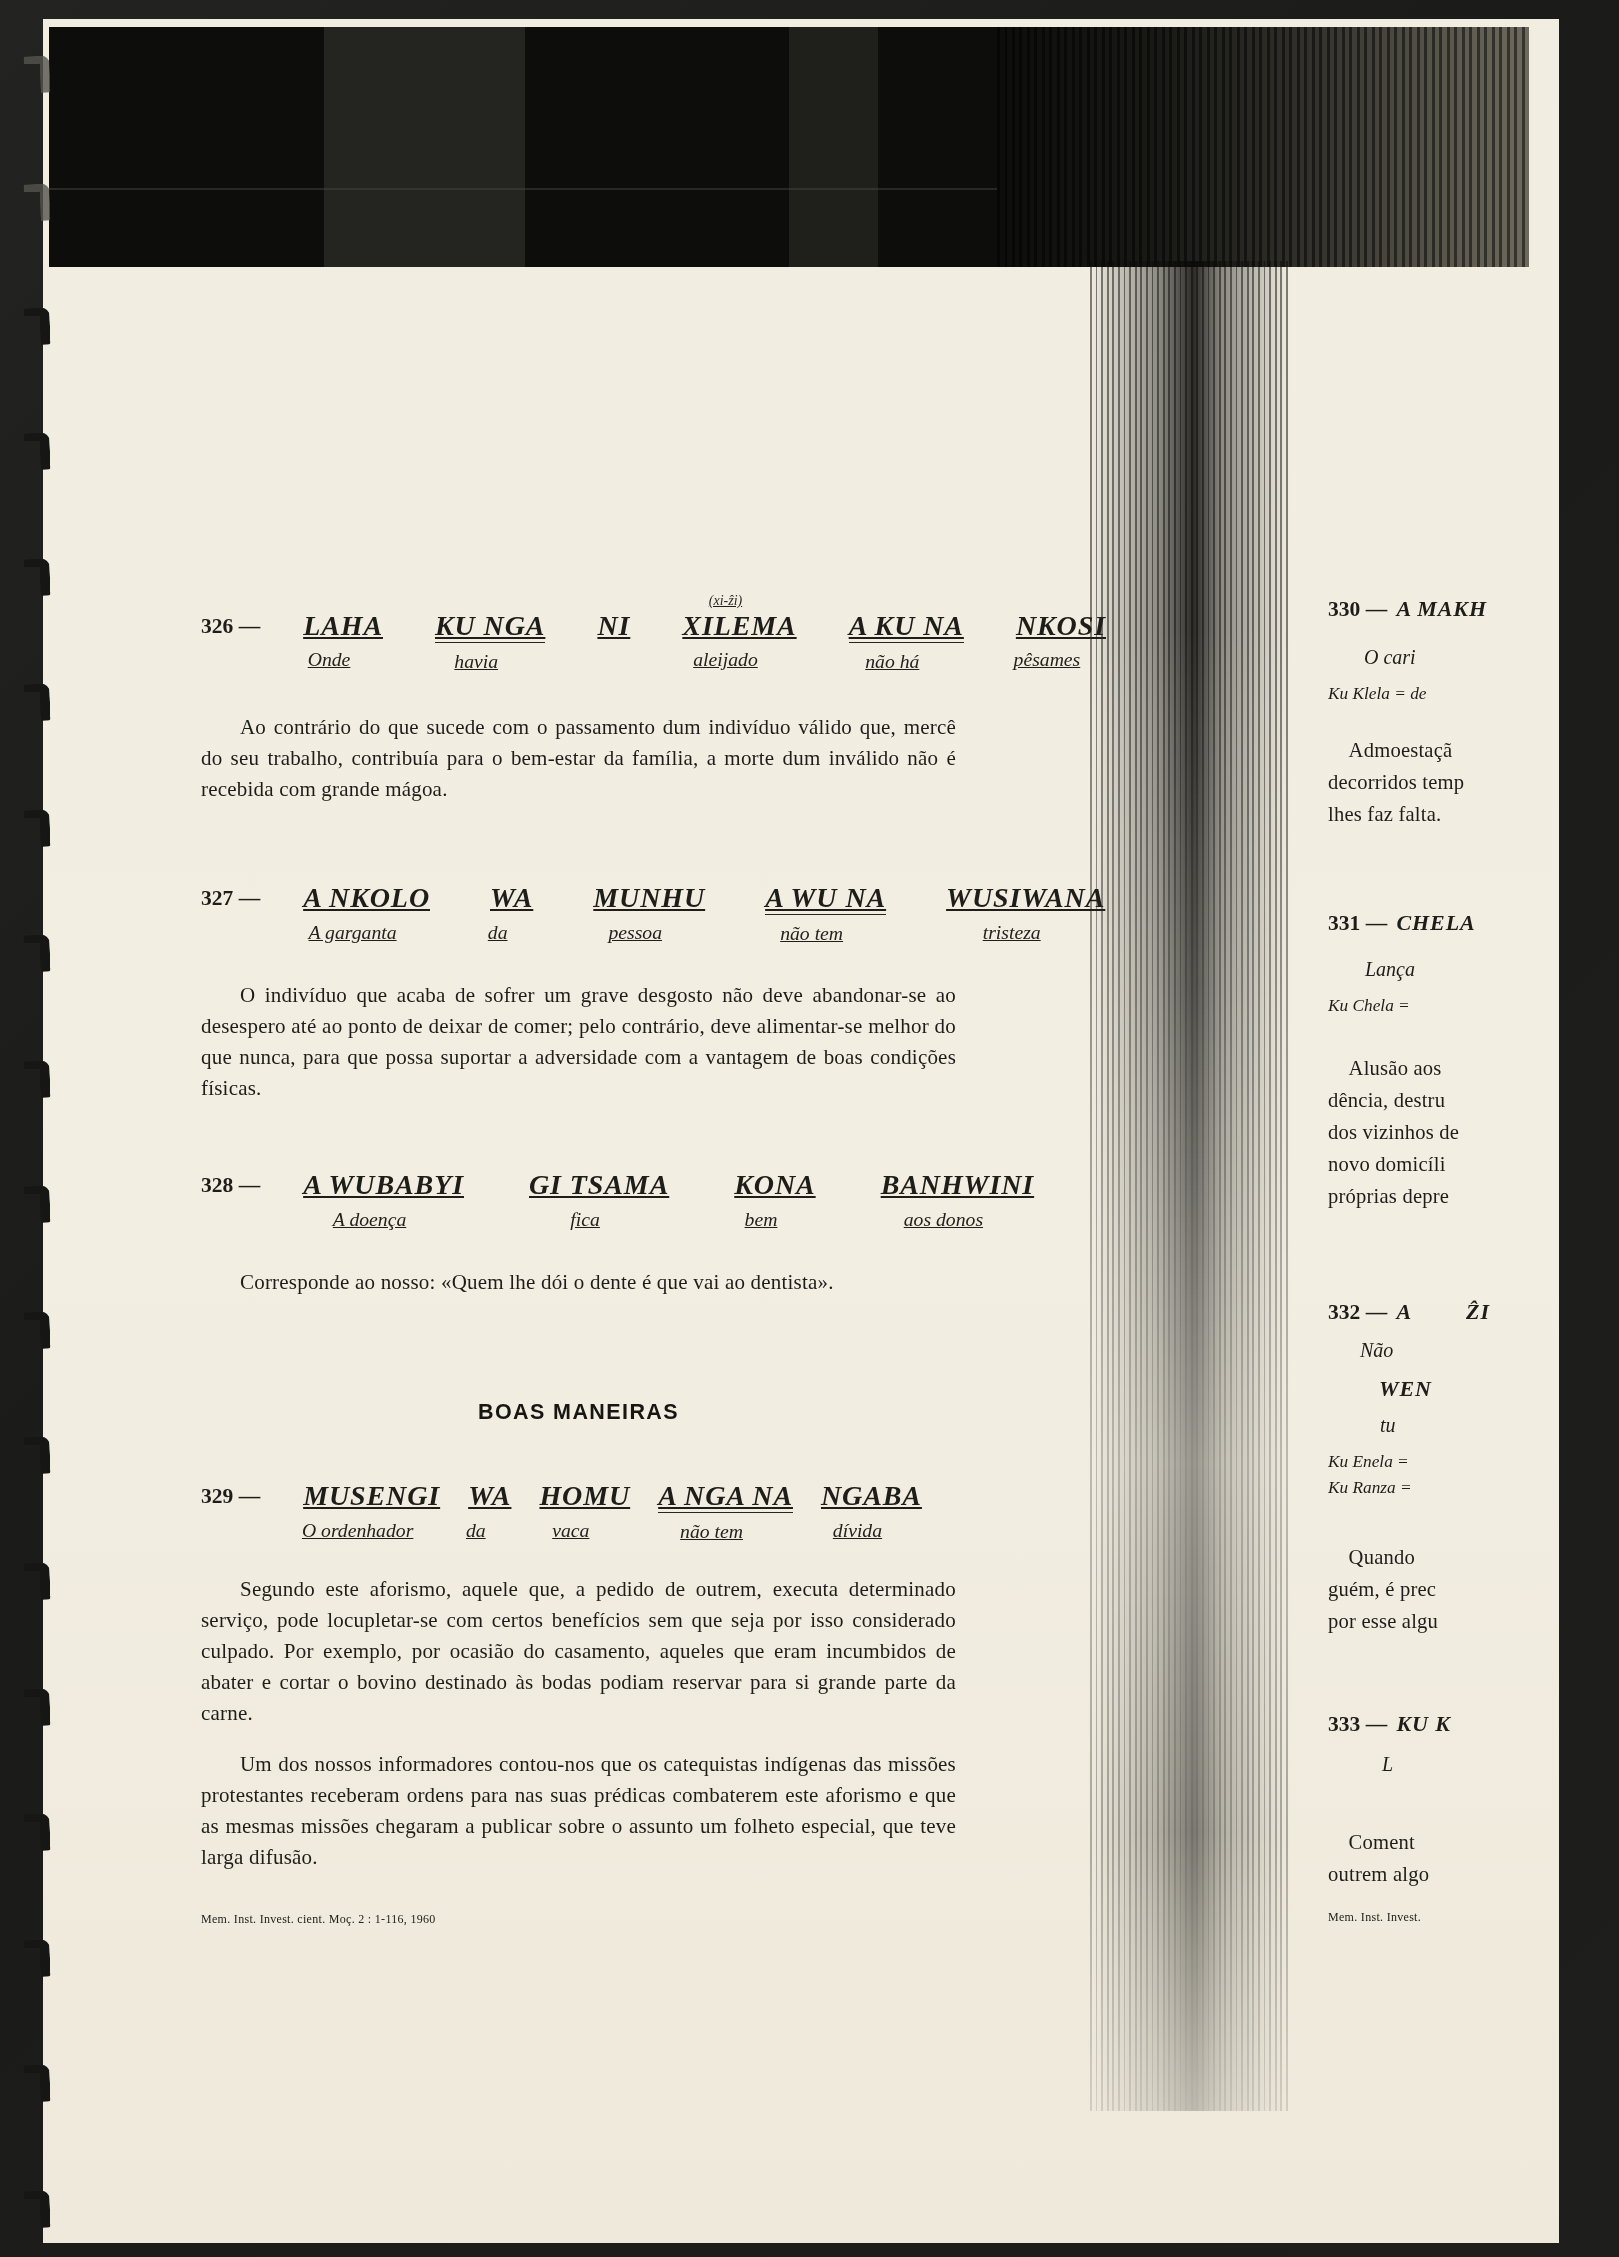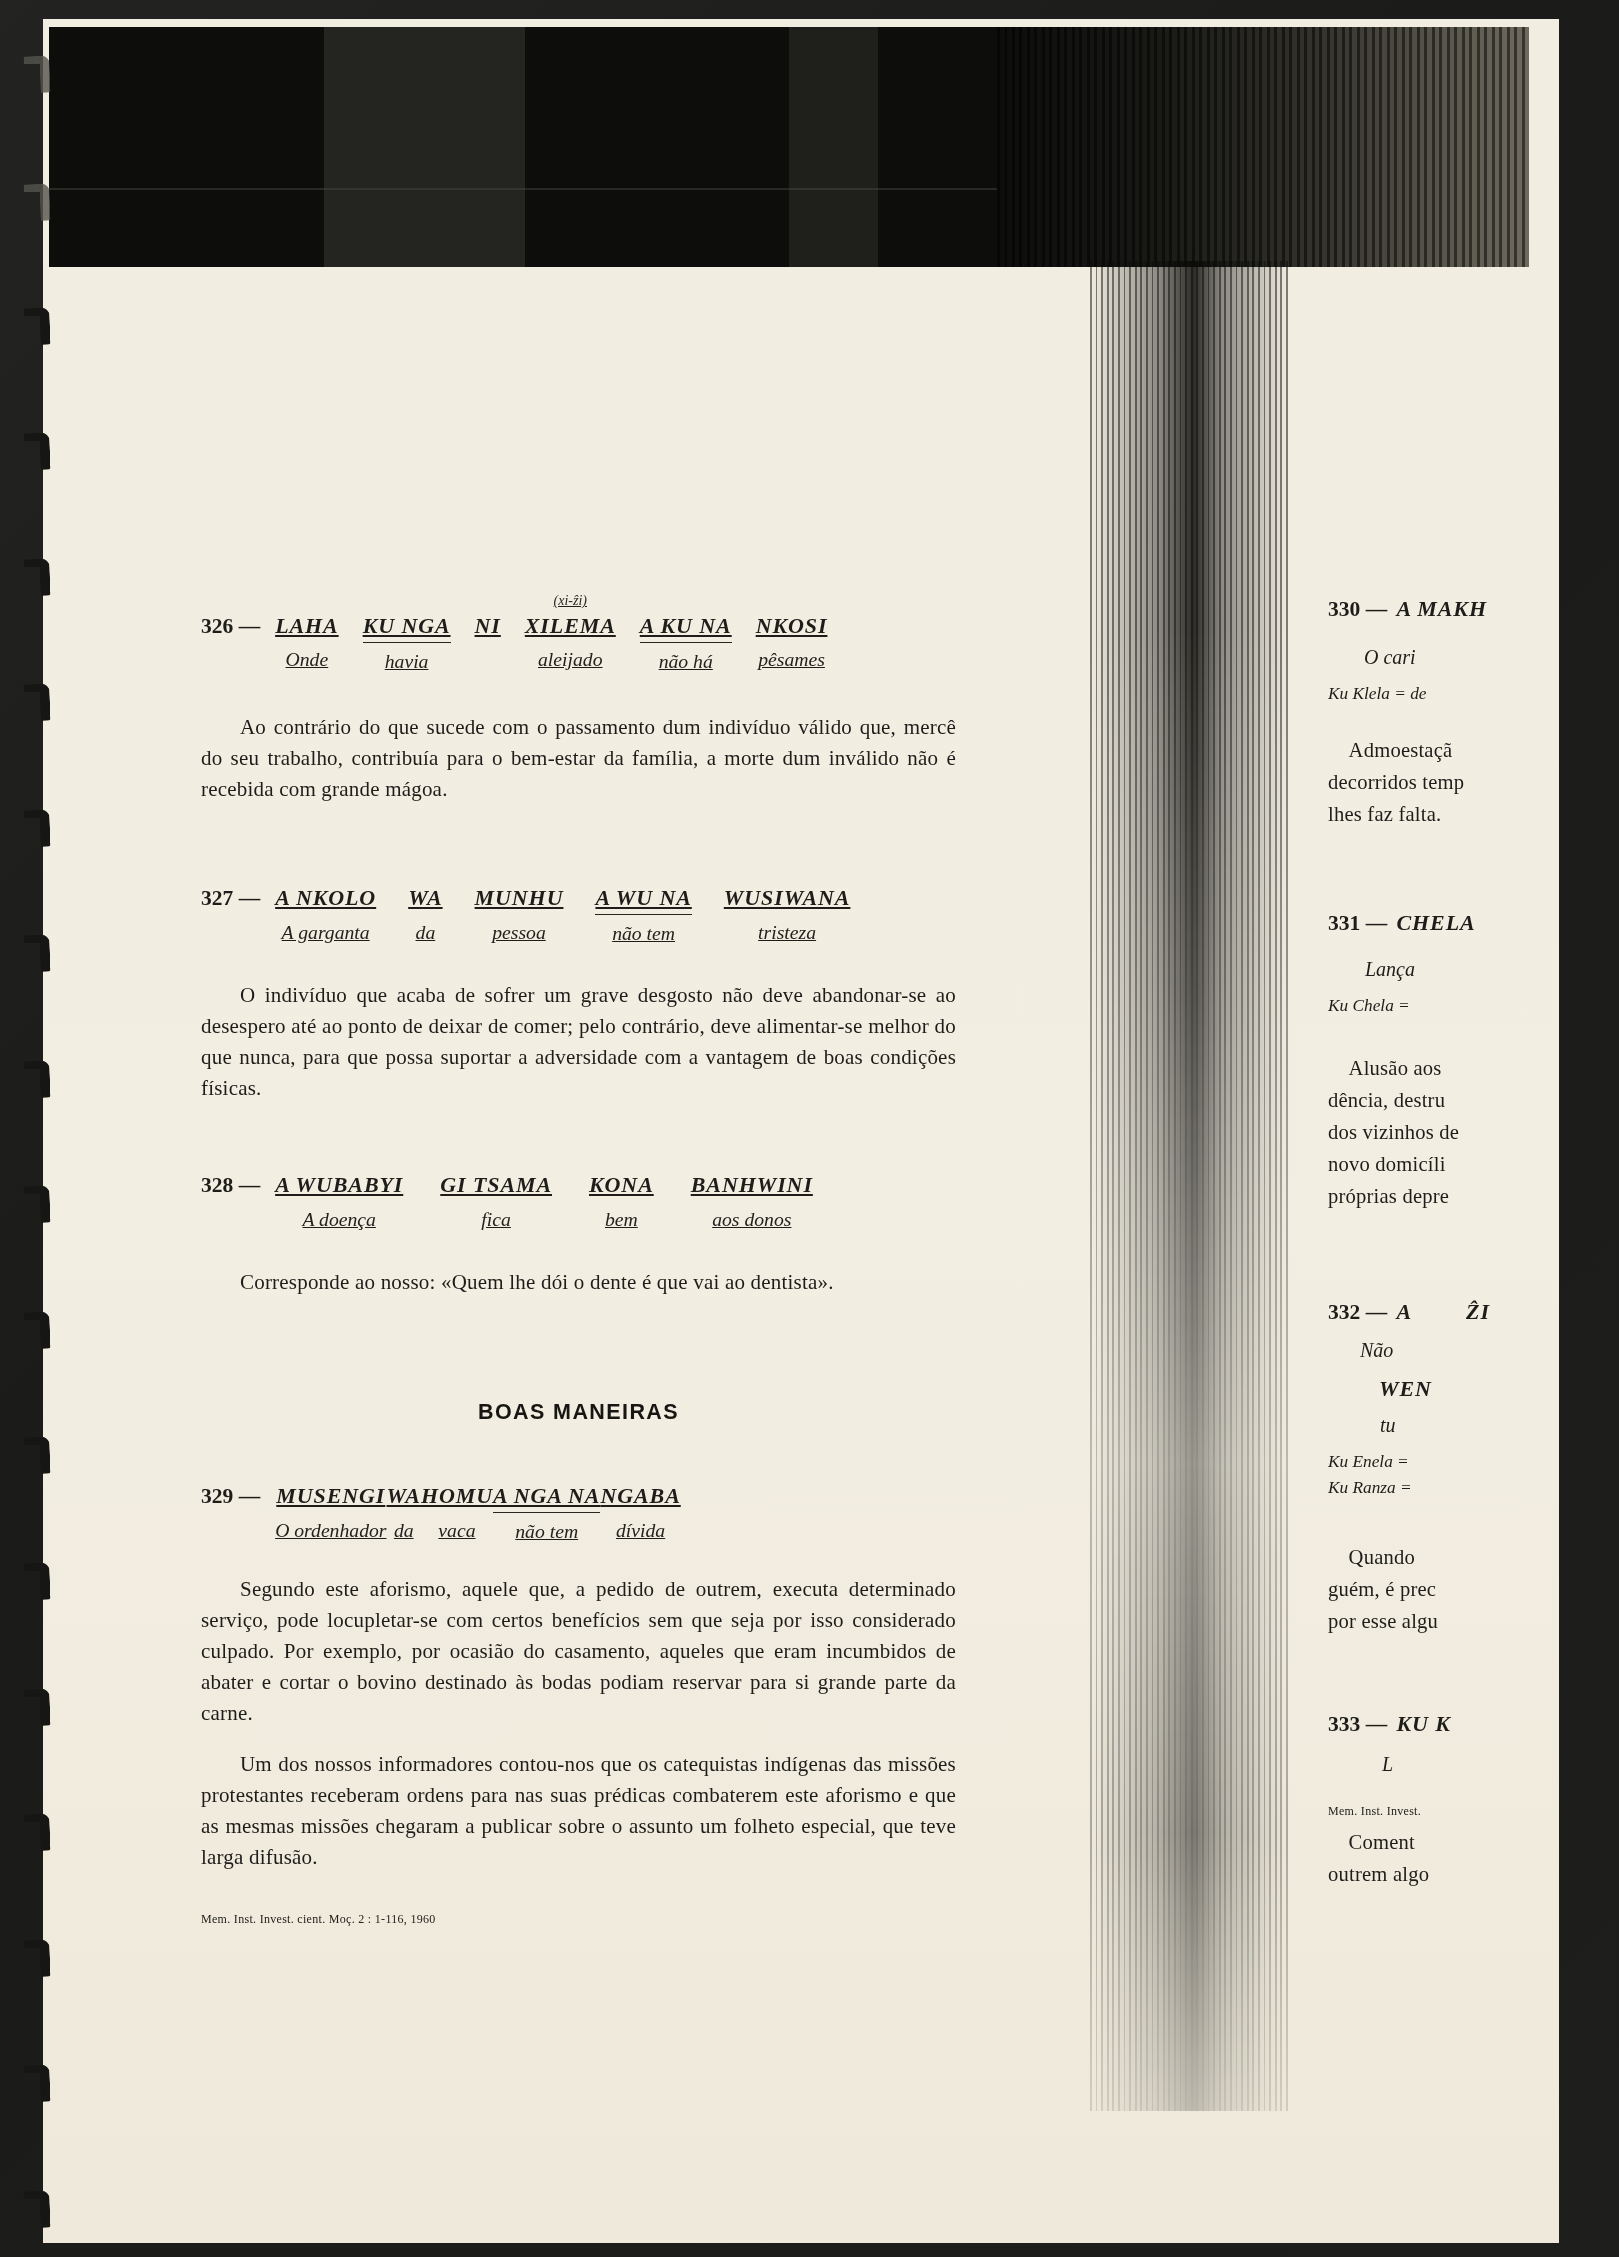--- a/index.html
+++ b/index.html
@@ -43,21 +43,21 @@
   .block { position:absolute; left:0; width:100%; }
   .header { height:26px; }
   .pageno { position:absolute; left:1.9px; top:0; font-size:19px; letter-spacing:0.9px; }
   .running-title { position:absolute; left:0; right:0; text-align:center; font-size:18px; font-weight:bold; letter-spacing:2.1px; }
   .proverb-line { display:flex; align-items:flex-start; }
   .pnum { font-weight:bold; font-size:21.5px; line-height:30px; white-space:nowrap; }
   .has-ann .pnum { margin-top:19.7px; }
   .pcols { display:flex; margin-left:15px; }
   .pcol { display:flex; flex-direction:column; align-items:center;text-decoration:underline; }
   .pann { font-size:14px; font-style:italic; line-height:19.7px; height:19.7px; white-space:nowrap; color:#2a2925; }
-  .ptop { font-weight:bold; font-style:italic; font-size:22px; line-height:30px; letter-spacing:0.9px; white-space:nowrap; }
+  .ptop { font-weight:bold; font-style:italic; font-size:28px; line-height:30px; letter-spacing:0.9px; white-space:nowrap;margin-left:28px; }
   .ptop.u { border-bottom:1.9px solid #26251f; padding-bottom:0.9px; }
   .pbot { font-style:italic; font-size:19.7px; line-height:24px; margin-top:6.6px; white-space:nowrap; color:#23221e; }
   p.body { font-size:21px; line-height:31px; text-align:justify; text-indent:39px; letter-spacing:0.2px; }
   .section-heading { text-align:center; font-family:"Liberation Sans","DejaVu Sans",sans-serif; font-weight:bold; font-size:21.5px; letter-spacing:1.4px; color:#171613; }
   .footer { font-size:12px; letter-spacing:0.3px; color:#23221e; }
   
   .right-col { position:absolute; left:1285px; top:0; width:218px; height:2224px; overflow:hidden; color:#1e1d1a; }
   .rblock { position:absolute; left:0; width:281px; }
   .rhead { white-space:nowrap; line-height:28px; }
   .rnum { font-weight:bold; font-size:21.5px; }
@@ -275,18 +275,18 @@
 
       <div class="rblock" style="top:1691px">
         <div class="rhead" style="margin-bottom:11.2px">
           <span class="rnum">333 —</span><span class="rtxt">KU K</span>
         </div>
         <div class="rtrans" style="padding-left:54px; margin-bottom:49px">L</div>
         <div class="rbody" style="text-indent:20.6px">Coment</div>
         <div class="rbody">outrem algo</div>
       </div>
 
-      <div class="rblock footer" style="top:1785px">Mem. Inst. Invest.</div>
+      <div class="rblock footer" style="top:1891px">Mem. Inst. Invest.</div>
     </div>
 
   </div>
 </div>
 
 
 </body></html>

